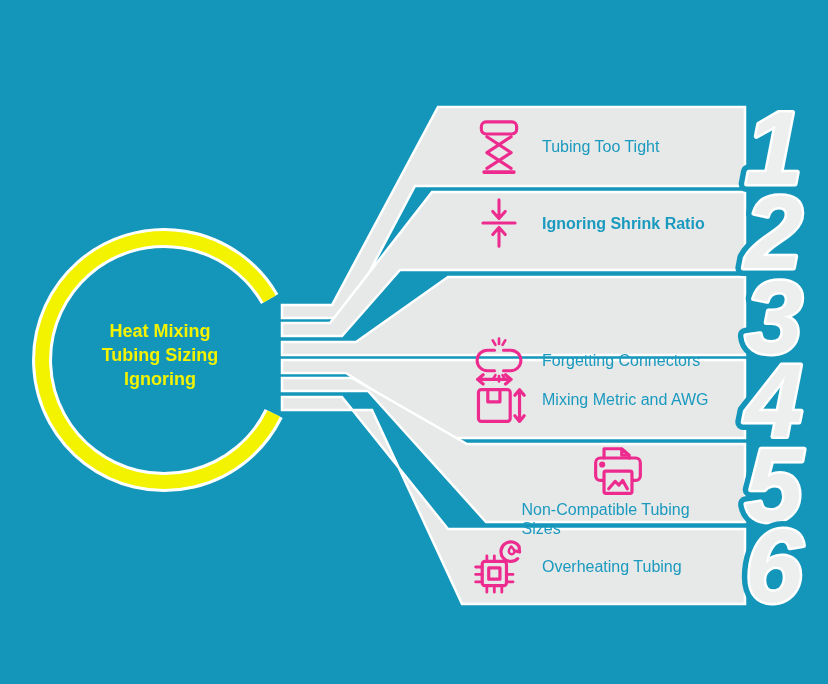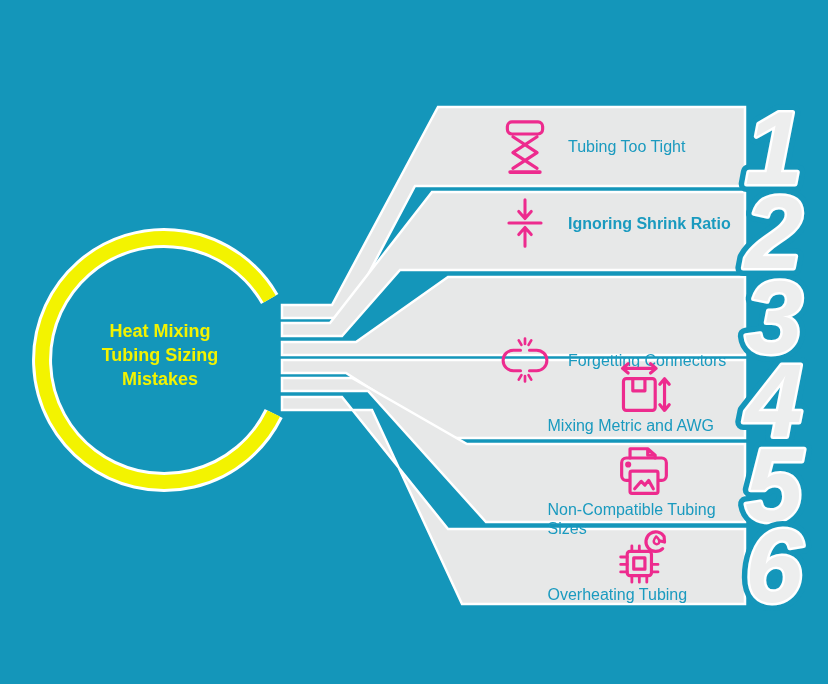--- a/index.html
+++ b/index.html
@@ -21,27 +21,27 @@
          font-size:104px; text-anchor:middle; }
   .num-under { fill:none; stroke:#1496BA; stroke-width:16; stroke-linejoin:round; }
   .num-top   { fill:#EDEEEE; stroke:#FFFFFF; stroke-width:5; stroke-linejoin:round; paint-order:stroke; }
 
   .title {
     position:absolute; left:54px; top:319px; width:212px;
     text-align:center; color:#F3F300;
     font-size:18px; line-height:24px; font-weight:bold;
   }
 
-  .row { position:absolute; left:494px; width:300px; display:flex; align-items:center; }
+  .row { position:absolute; left:468px; width:300px; display:flex; align-items:center; }
   .row-1 { top:107px; height:79px; }
   .row-2 { top:192px; height:62px;font-weight:bold; }
   .row-3 { top:277px; height:78px;margin-top:44px; }
-  .row-4 { top:360px; height:78px;flex-direction:column; }
+  .row-4 { top:360px; height:78px; }
   .row-5 { top:444px; height:78px;flex-direction:column; }
-  .row-6 { top:529px; height:75px;flex-direction:column; }
+  .row-6 { top:529px; height:75px; }
 
   .icon-box { width:62px; display:flex; justify-content:center; align-items:center; flex:none; }
   .icon-box svg { stroke:#ED2B8E; fill:none; stroke-width:3.4; stroke-linecap:round; stroke-linejoin:round; }
 
   .label {
     margin-left:12px; width:205px;
     color:#1A9ABF; font-size:16px; line-height:19px;
   }
 </style>
 </head>
@@ -76,21 +76,21 @@
     <text class="num num-under" x="774" y="521">5</text>
     <text class="num num-top" x="774" y="521">5</text>
 
     <text class="num num-under" x="774" y="602">6</text>
     <text class="num num-top" x="774" y="602">6</text>
   </svg>
 
   <div class="title">
     <div>Heat Mixing</div>
     <div>Tubing Sizing</div>
-    <div>Mistakes</div>
+    <div>Ignoring</div>
   </div>
 
   <div class="row row-1">
     <div class="icon-box">
       <svg width="52" height="60" viewBox="0 0 56 64">
         <rect x="9" y="5" width="38" height="13" rx="5"></rect>
         <path d="M12 59 H44" stroke-width="4"></path>
         <path d="M15 21 L41 38 M41 21 L15 38 M15 38 L41 55 M41 38 L15 55"></path>
       </svg>
     </div>

